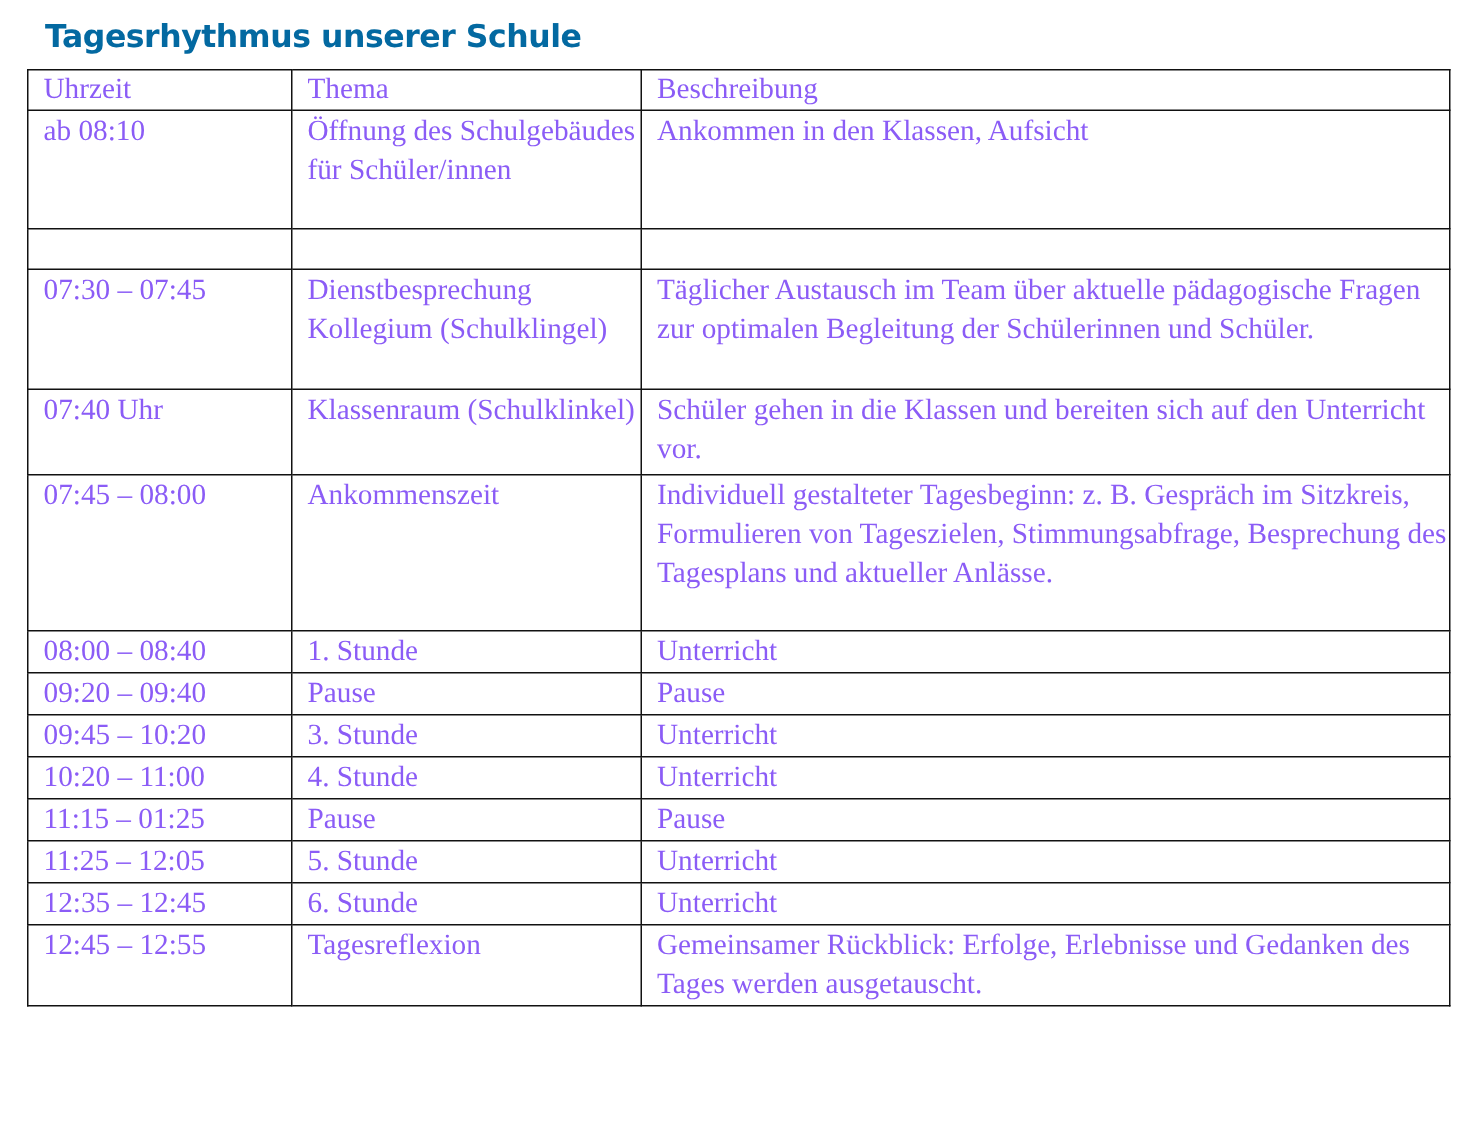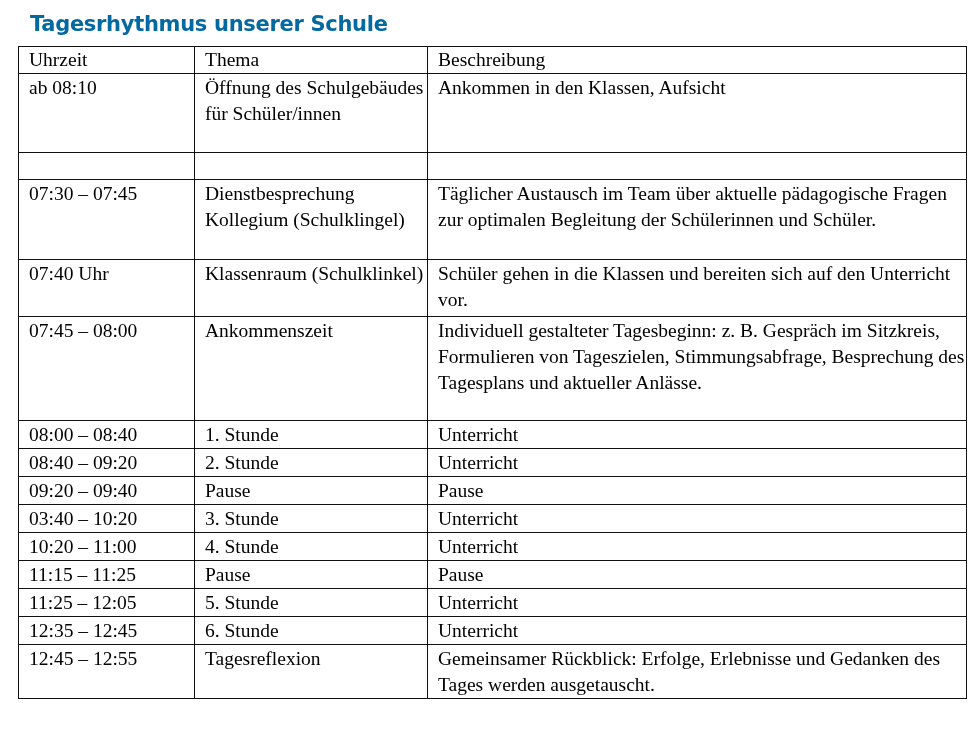--- a/index.html
+++ b/index.html
@@ -8,21 +8,21 @@
     position: absolute; left: 30px; top: 6px;
     font-family: "DejaVu Sans", sans-serif; font-weight: bold;
     font-size: 21px; color: #0369a1; letter-spacing: -0.3px;
     line-height: 36px;
   }
   table.sched {
     position: absolute; left: 18px; top: 46px;
     border-collapse: collapse; table-layout: fixed;
     width: 948px;
     font-family: "Liberation Serif", "DejaVu Serif", serif;
-    color: #000000;
+    color: #8b5cf6;
   }
   table.sched col.c1 { width: 176px; }
   table.sched col.c2 { width: 233px; }
   table.sched col.c3 { width: 539px; }
   table.sched td {
     border: 1.5px solid #111;
     vertical-align: top;
     padding: 1px 0 0 10px;
     font-size: 19.5px;
     line-height: 26px;
@@ -71,42 +71,37 @@
     <tr style="height:104px">
       <td>07:45 – 08:00</td>
       <td>Ankommenszeit</td>
       <td>Individuell gestalteter Tagesbeginn: z. B. Gespräch im Sitzkreis, Formulieren von Tageszielen, Stimmungsabfrage, Besprechung des Tagesplans und aktueller Anlässe.</td>
     </tr>
     <tr style="height:27px">
       <td>08:00 – 08:40</td>
       <td>1. Stunde</td>
       <td>Unterricht</td>
     </tr>
-    <tr style="height:27px">
-      <td>08:40 – 09:20</td>
-      <td>2. Stunde</td>
-      <td>Unterricht</td>
-    </tr>
     <tr style="height:26px">
       <td>09:20 – 09:40</td>
       <td>Pause</td>
       <td>Pause</td>
     </tr>
     <tr style="height:27px">
-      <td>03:40 – 10:20</td>
+      <td>09:45 – 10:20</td>
       <td>3. Stunde</td>
       <td>Unterricht</td>
     </tr>
     <tr style="height:27px">
       <td>10:20 – 11:00</td>
       <td>4. Stunde</td>
       <td>Unterricht</td>
     </tr>
     <tr style="height:26px">
-      <td>11:15 – 11:25</td>
+      <td>11:15 – 01:25</td>
       <td>Pause</td>
       <td>Pause</td>
     </tr>
     <tr style="height:27px">
       <td>11:25 – 12:05</td>
       <td>5. Stunde</td>
       <td>Unterricht</td>
     </tr>
     <tr style="height:26px">
       <td>12:35 – 12:45</td>

